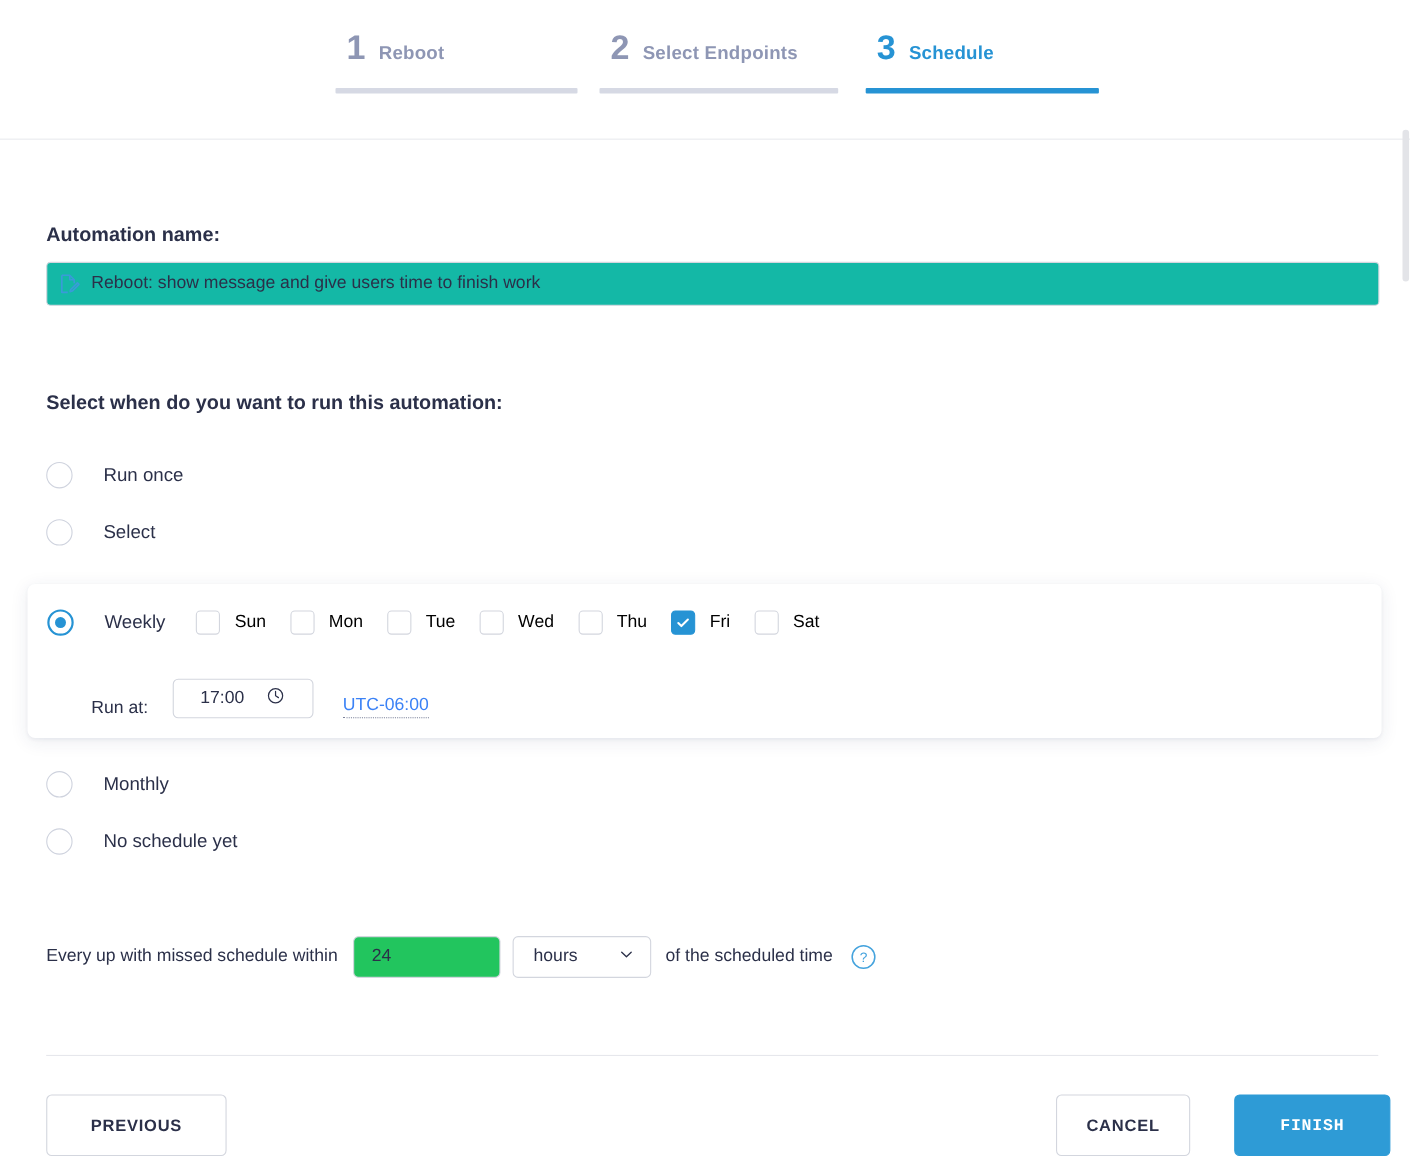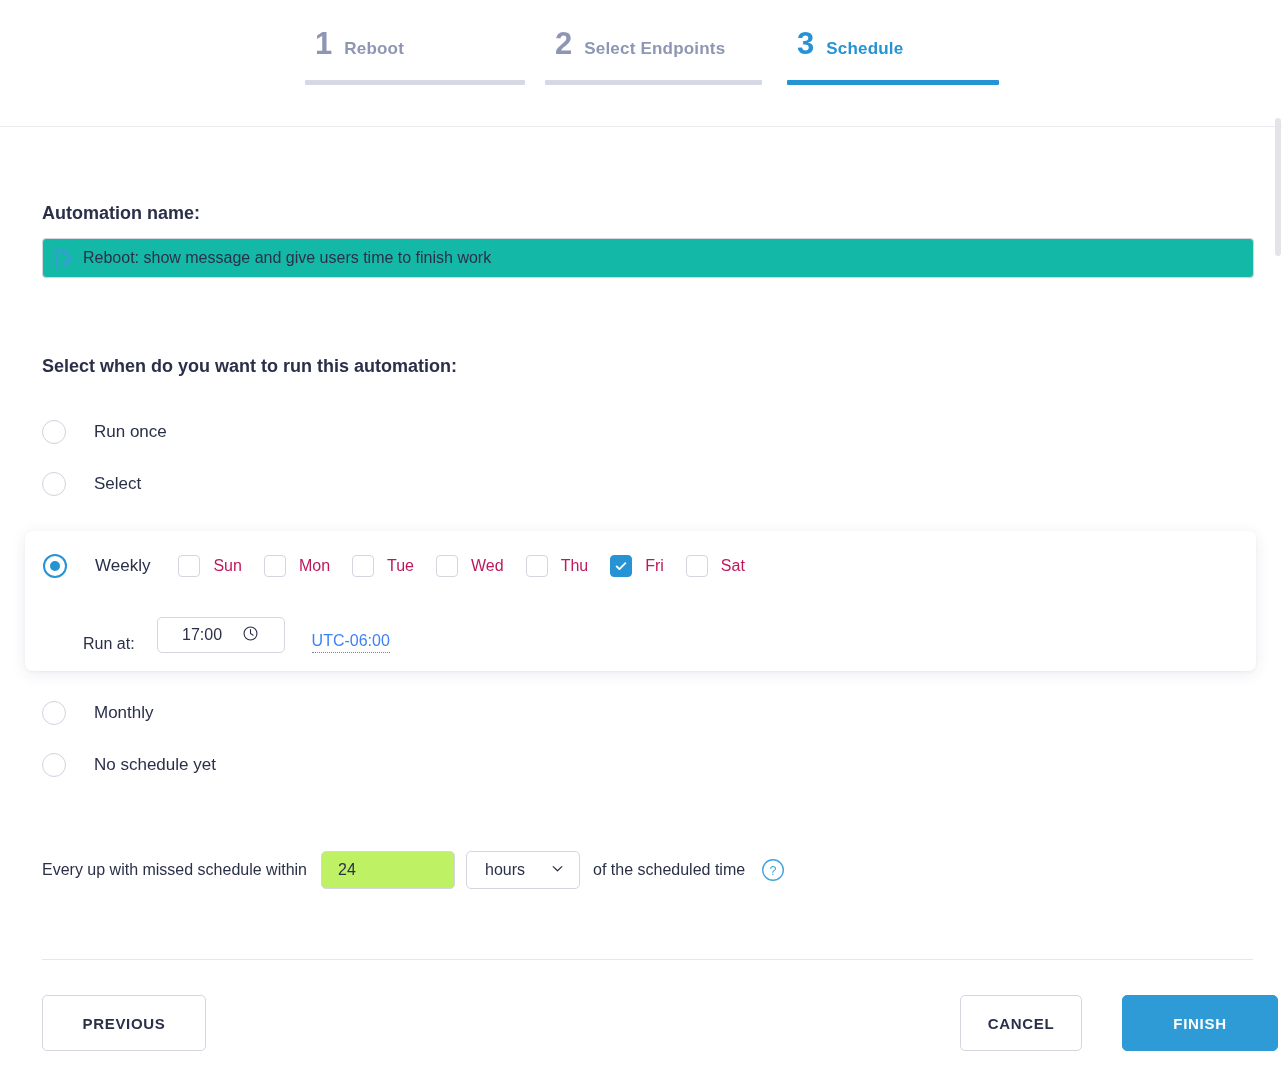--- a/index.html
+++ b/index.html
@@ -93,21 +93,21 @@
 
   .day { display: flex; align-items: center; margin-right: 22px; }
   .checkbox {
     width: 22px; height: 22px; border-radius: 4px;
     border: 1px solid #d3d6de; background: #fff; flex: 0 0 auto;
     display: flex; align-items: center; justify-content: center;
   }
   .checkbox.checked { background: #2693d4; border-color: #2693d4; }
   .checkbox.checked svg { display: block; }
   .checkbox svg { display: none; }
-  .day-label { font-size: 16px; color: #be185d; margin-left: 13px; }
+  .day-label { font-size: 16px; color: #000000; margin-left: 13px; }
 
   .runat-row { position: absolute; left: 58px; top: 86px; display: flex; align-items: flex-end; }
   .runat-label { font-size: 16px; color: #2b3049; margin-right: 22px; }
   .time-input {
     width: 128px; height: 36px; border: 1px solid #d3d6de; border-radius: 5px;
     display: flex; align-items: center; justify-content: center; gap: 20px;
     background: #fff;
   }
   .time-value { font-size: 16px; color: #2b3049; }
   .tz {
@@ -118,44 +118,44 @@
   
   .catchup {
     position: absolute; left: 42px; top: 724px;
     display: flex; align-items: center;
   }
   .catchup-text { font-size: 16px; color: #2b3049; }
   .num-input {
     width: 134px; height: 38px; margin-left: 14px;
     border: 1px solid #d3d6de; border-radius: 5px;
     display: flex; align-items: center; padding-left: 16px;
-    font-size: 16px; color: #2b3049; background: #bef264;
+    font-size: 16px; color: #2b3049; background: #22c55e;
   }
   .unit-select {
-    width: 114px; height: 38px; margin-left: 11px;
+    width: 126px; height: 38px; margin-left: 11px;
     border: 1px solid #d3d6de; border-radius: 5px;
     display: flex; align-items: center; justify-content: space-between;
     padding: 0 14px 0 18px; font-size: 16px; color: #2b3049; background: #fff;
   }
   .catchup-text2 { font-size: 16px; color: #2b3049; margin-left: 13px; }
   .help-icon { margin-left: 16px; width: 24px; height: 24px; }
 
   .footer-divider {
     position: absolute; left: 42px; top: 832px; width: 1211px; height: 1px;
     background: #e6e7ec;
   }
   .btn {
     position: absolute; display: flex; align-items: center; justify-content: center;
     border-radius: 5px; font-size: 15px; font-weight: 700; letter-spacing: .7px;
   }
   .btn-outline { background: #fff; border: 1px solid #d3d6de; color: #2b3049; }
   .btn-primary { background: #2e9bd6; border: 1px solid #2e9bd6; color: #fff; }
   #btn-previous { left: 42px; top: 868px; width: 164px; height: 56px; }
   #btn-cancel   { left: 960px; top: 868px; width: 122px; height: 56px; }
-  #btn-finish   { left: 1122px; top: 868px; width: 156px; height: 56px; }
+  #btn-finish   { left: 1122px; top: 868px; width: 142px; height: 56px; font-family: Liberation Mono, monospace; }
 
   
   .scrollbar-track {
     position: absolute; right: 0; top: 118px; width: 8px; height: 950px;
     background: transparent;
   }
   .scrollbar-thumb {
     position: absolute; right: 1px; top: 118px; width: 6px; height: 138px;
     background: #e3e4e8; border-radius: 3px;
   }

